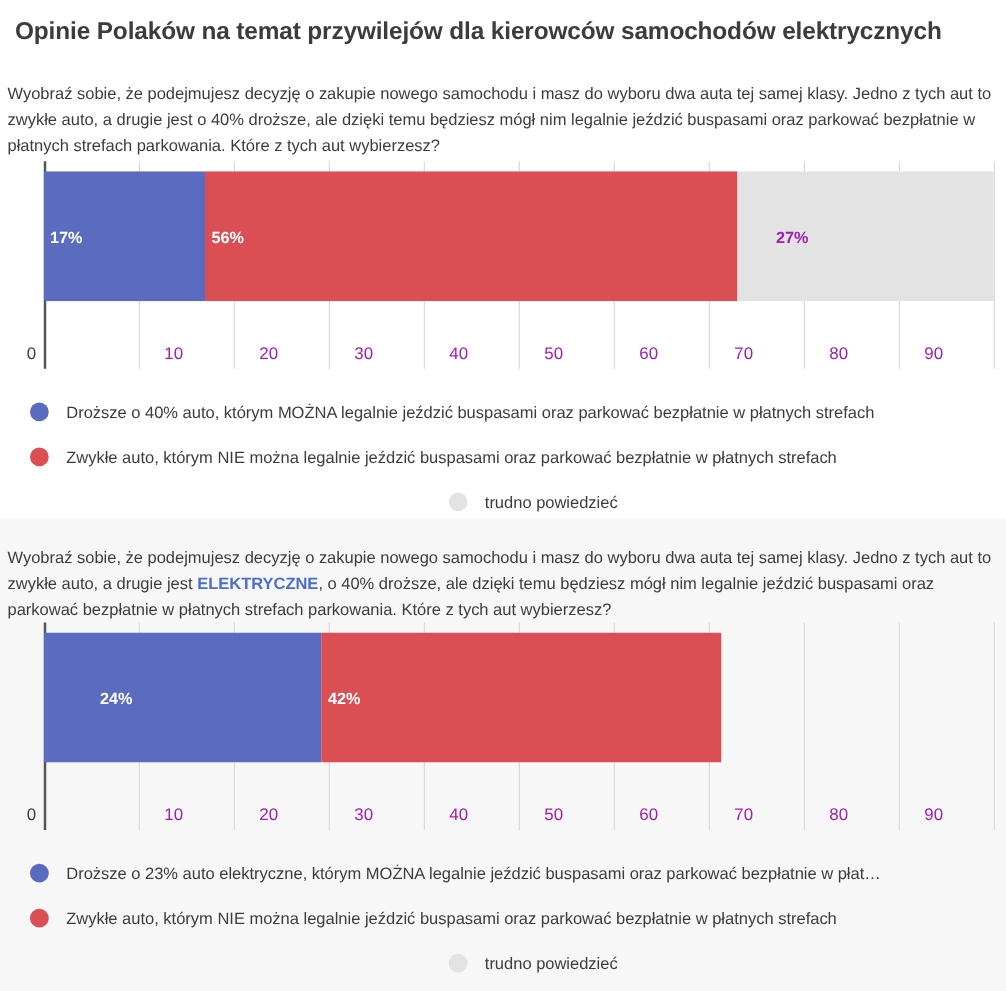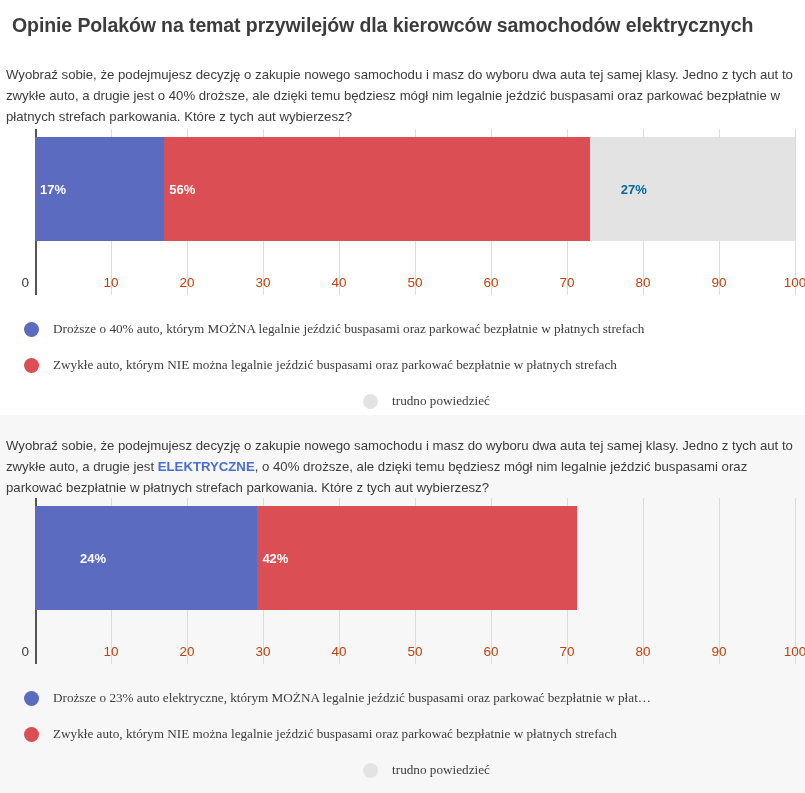--- a/index.html
+++ b/index.html
@@ -116,51 +116,51 @@
     font-size: 13px;
     font-weight: bold;
     padding-left: 5px;
     white-space: nowrap;
   }
   .seg.blue  { background: #5b6bc0; }
   .seg.red   { background: #db4f54; }
   .seg.gray  { background: #e3e3e3; }
   .seg.blue  .seg-label,
   .seg.red   .seg-label { color: #ffffff; }
-  .seg.gray  .seg-label { color: #0369a1; padding-left: 31px; }
+  .seg.gray  .seg-label { color: #a21caf; padding-left: 31px; }
 
   .ticks {
     position: relative;
     height: 28px;
     margin-left: 25px;
   }
   .tick {
     position: absolute;
     top: 6px;
     font-size: 13.5px;
-    color: #c2410c;
+    color: #a21caf;
     transform: translateX(-50%);
     white-space: nowrap;
+    margin-left: 28px;
   }
   .tick-zero {
     position: absolute;
     top: 6px;
     font-size: 13.5px;
     color: #3c3c3c;
     white-space: nowrap;
     left: -14px;
     overflow: hidden;
     width: 8px;
     direction: rtl;
   }
 
   
   .legend {
     margin-top: 14px;
-    font-family: Liberation Serif, serif;
   }
   .legend-row {
     display: flex;
     align-items: center;
     height: 36px;
   }
   .legend-row.r1 { padding-left: 24px; }
   .legend-row.r2 { padding-left: 24px; }
   .legend-row.r3 { justify-content: center; padding-left: 48px; }
   .dot {

